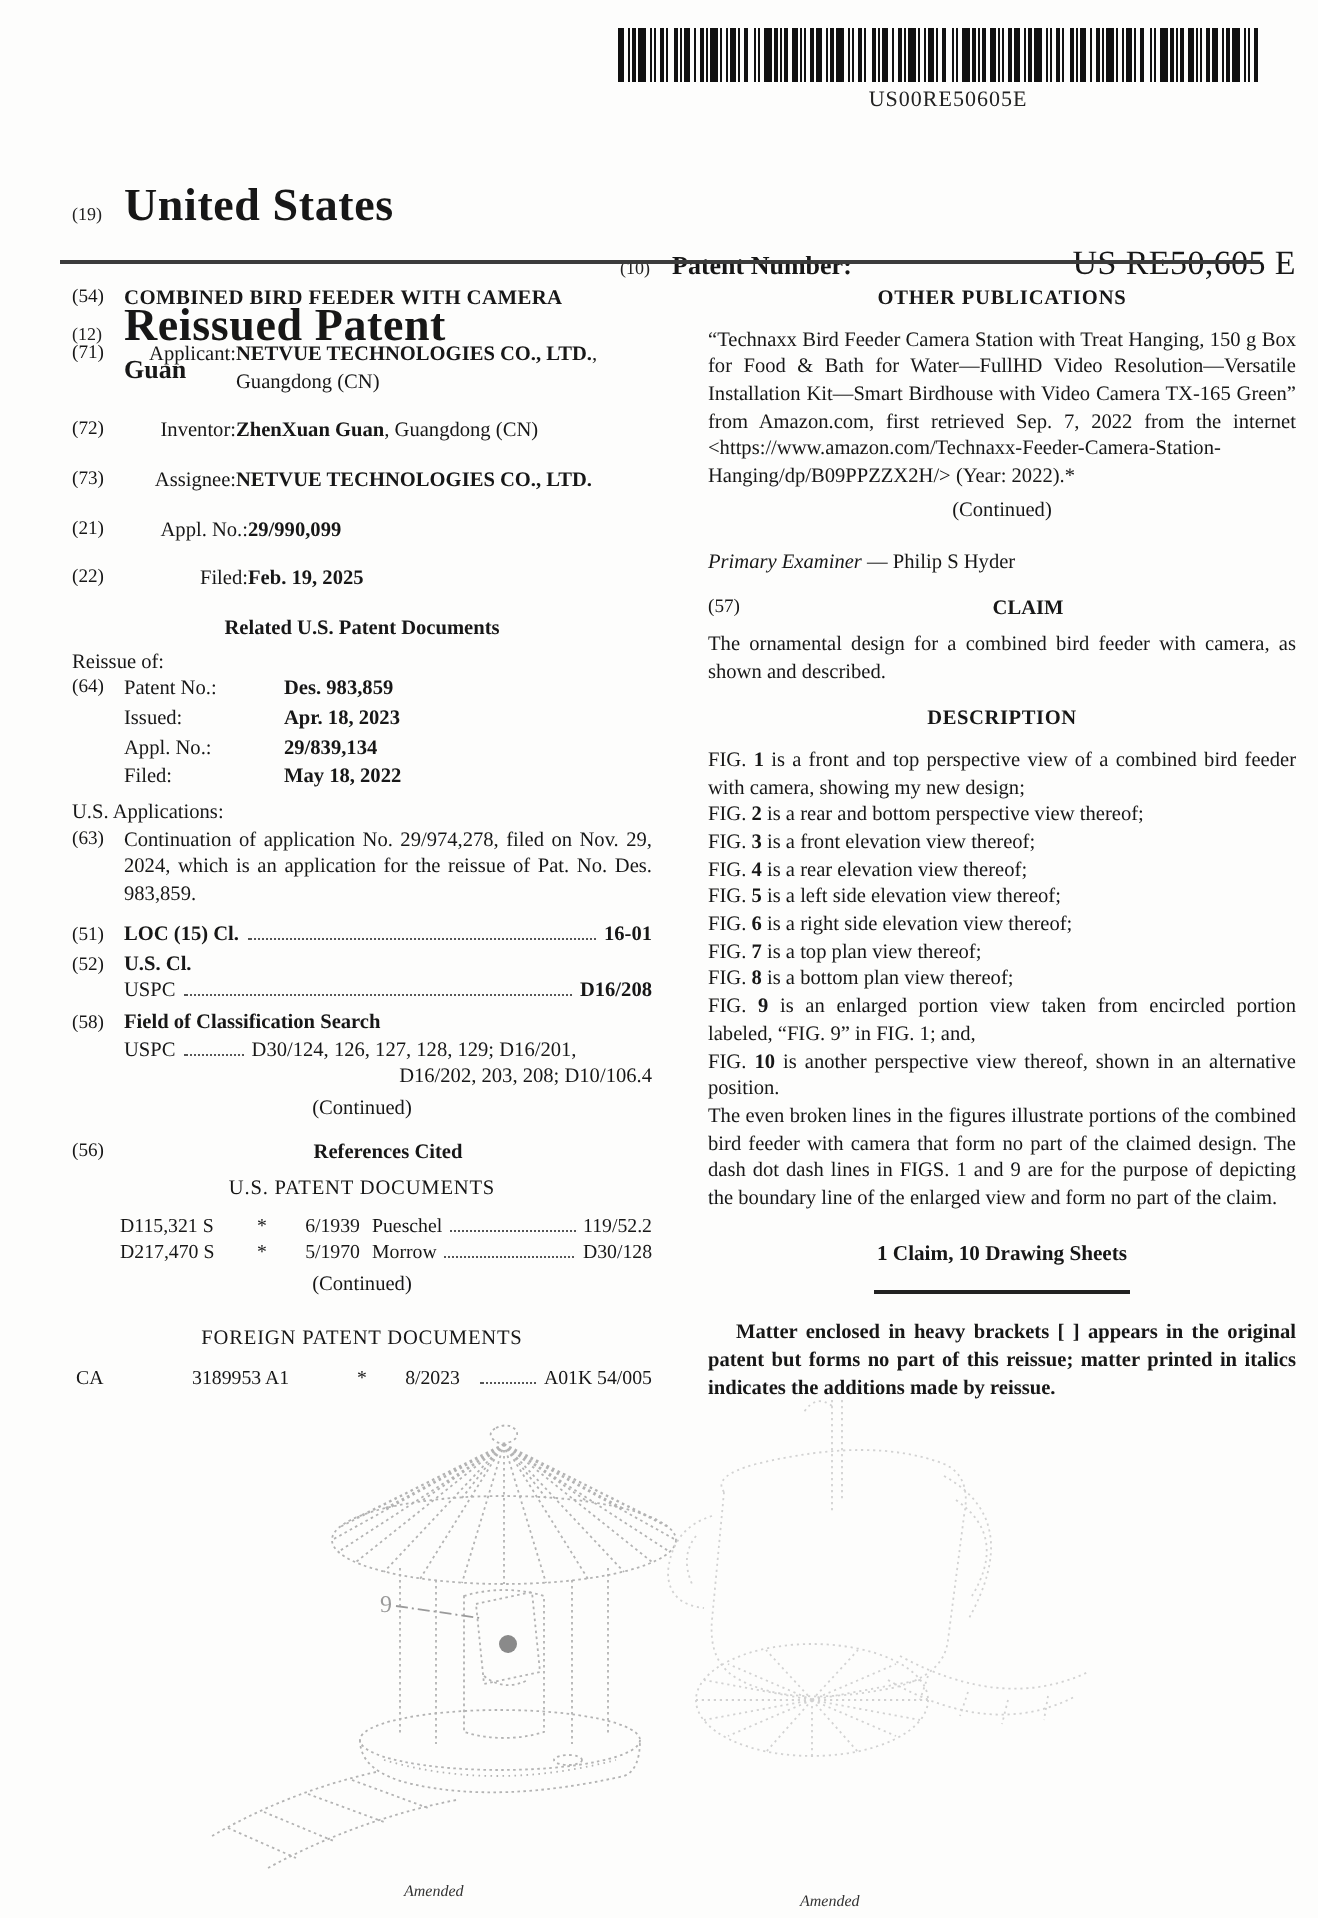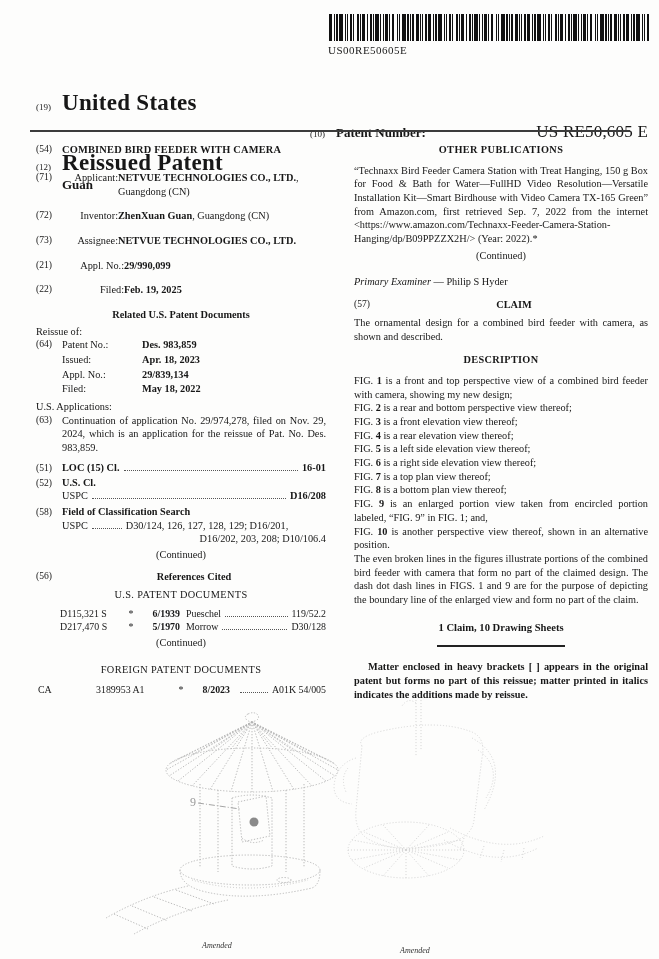--- a/index.html
+++ b/index.html
@@ -2,21 +2,21 @@
 <html><head>
 <meta charset="utf-8">
 <style>
   html,body{margin:0;padding:0;background:#e8e8e8;}
   .page{
     position:relative;width:659px;height:959px;background:#fdfdfc;
     font-family:"Liberation Serif","DejaVu Serif",serif;color:#171717;
     overflow:hidden;margin:0 auto;
   }
   
-  .barcode-wrap{position:absolute;left:328px;top:13px;width:332px;}
+  .barcode-wrap{position:absolute;left:308px;top:13px;width:332px;text-align:center;}
   .barcode-text{font-size:11px;letter-spacing:0.5px;margin-top:0px;color:#222;}
   
   .hdr-left{position:absolute;left:36px;top:55px;width:280px;}
   .hdr-row{display:flex;align-items:baseline;margin-top:36px;}
   .paren-num{font-size:9px;color:#222;width:26px;flex:none;}
   .big-title{font-size:23px;font-weight:bold;letter-spacing:0.3px;line-height:1.05;}
   .hdr-surname{font-weight:bold;font-size:13px;margin-left:26px;margin-top:2px;}
   .hdr-right{position:absolute;left:310px;top:86px;width:338px;}
   .hdr-right .hdr-row{margin-bottom:4px;}
   .hdr-label{font-weight:bold;font-size:13px;}
@@ -38,21 +38,21 @@
   .heading{font-weight:bold;text-align:center;}
   .smallcaps-head{text-align:center;letter-spacing:0.4px;margin:3px 0 6px;}
   .leader{flex:1;border-bottom:1.2px dotted #555;margin:0 4px 3px 4px;min-width:12px;}
   .leader-fixed{width:30px;flex:none;border-bottom:1.2px dotted #555;margin:0 4px 3px 4px;}
   .flexrow{display:flex;align-items:baseline;}
   .kv-rows .flexrow{margin-bottom:1px;}
   .kv-label{width:80px;flex:none;}
   .ref-row{display:flex;align-items:baseline;padding-left:24px;font-size:9.9px;}
   .ref-id{width:64px;flex:none;}
   .ref-star{width:14px;flex:none;text-align:center;}
-  .ref-date{width:42px;flex:none;text-align:right;margin-right:6px;font-weight:bold;}
+  .ref-date{width:42px;flex:none;text-align:right;margin-right:6px;}
   .ref-cls{flex:none;}
   .foreign-row{display:flex;align-items:baseline;padding-left:2px;font-size:9.9px;}
   .fr-country{width:58px;flex:none;}
   .fr-id{width:78px;flex:none;}
   .continued{text-align:center;margin:2px 0 2px;}
   .examiner{margin:10px 0 10px;}
   .fig{ text-align:justify;}
   .sheets{font-weight:bold;text-align:center;margin:14px 0 10px;font-size:10.6px;}
   .short-rule{width:128px;height:2px;background:#222;margin:0 auto 13px;}
   .notice{font-weight:bold;text-align:justify;text-indent:14px;line-height:1.38;}

